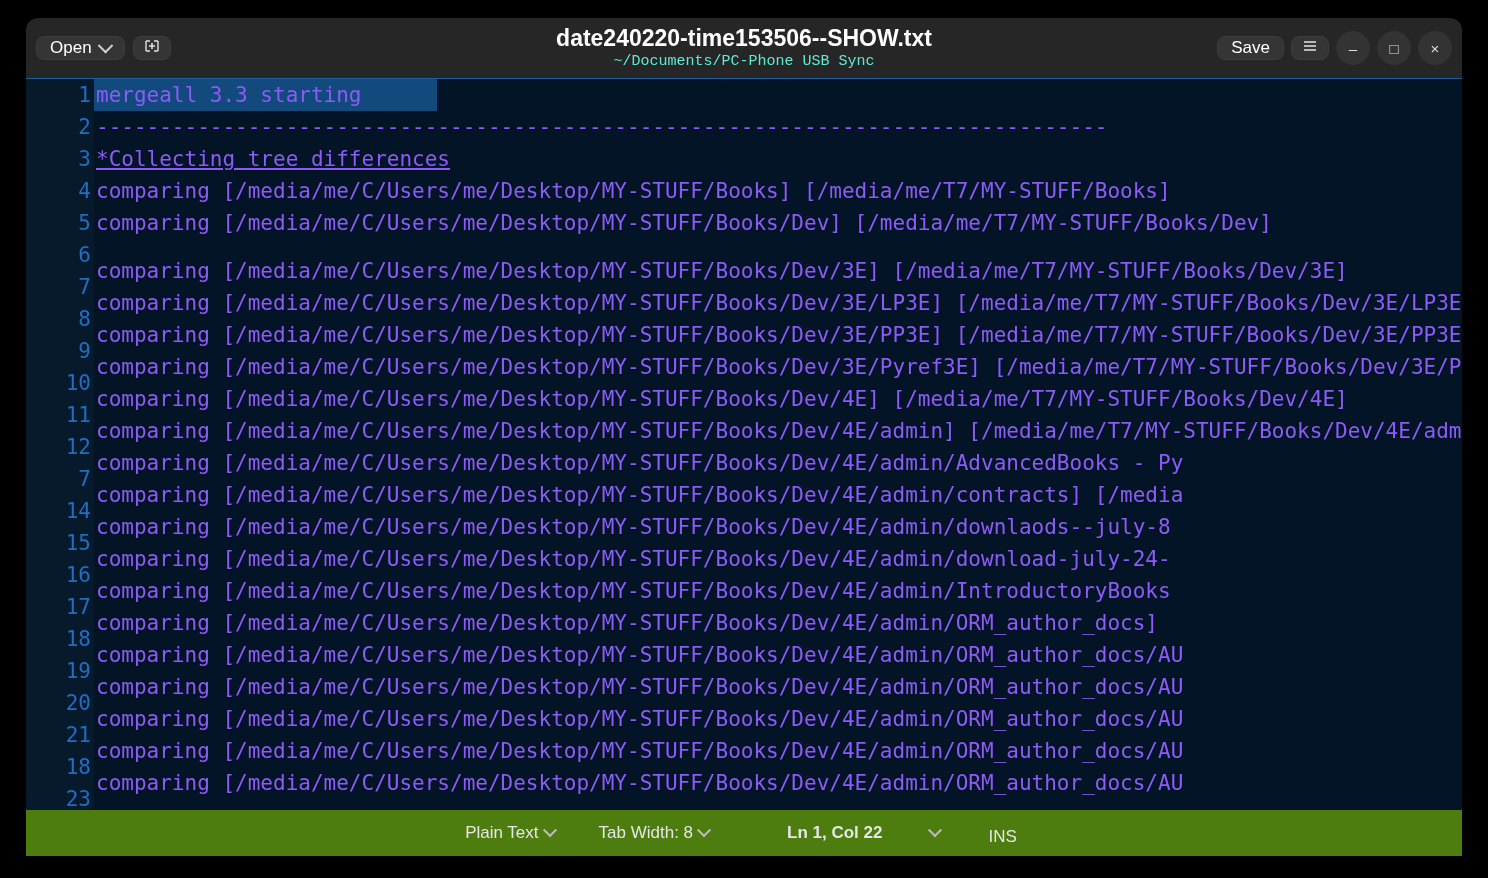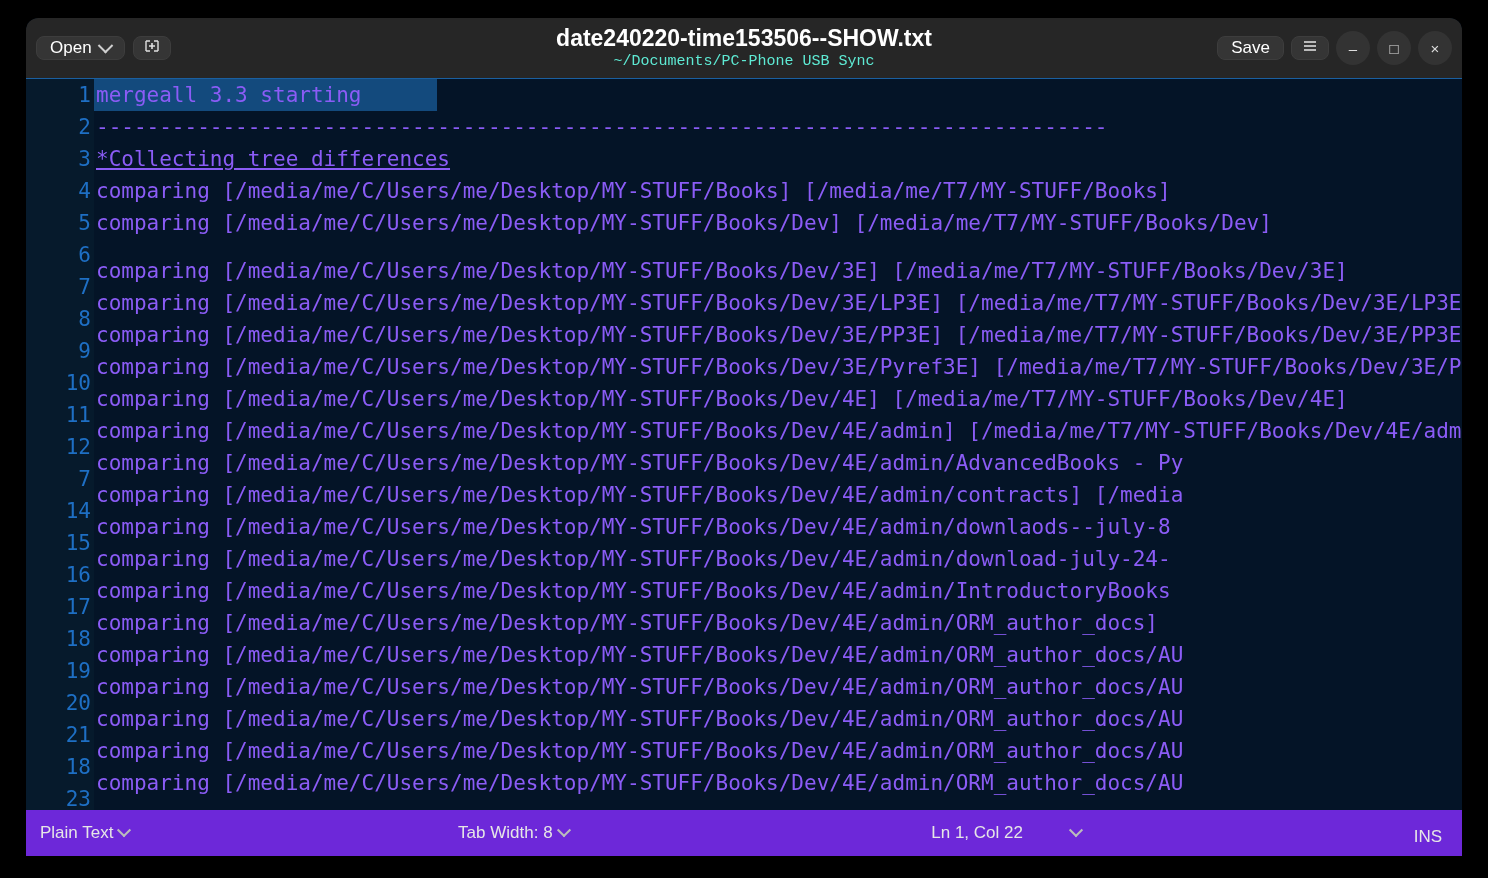--- a/index.html
+++ b/index.html
@@ -164,24 +164,24 @@
     top: 0;
     height: 32px;
     background: #134a7d;
     z-index: 0;
   }
 
   
   #statusbar {
     flex: 0 0 46px;
     height: 46px;
-    background: #6d28d9;
-    display: flex;
-    align-items: center;
-    justify-content: space-between;
+    background: #4d7c0f;
+    display: flex;
+    align-items: center;
+    justify-content: center;
     color: #e6e6e6;
     font-size: 17px;
     padding-right: 16px;
     box-sizing: border-box;
     gap: 16px;
   }
   .sb-item {
     display: flex;
     align-items: center;
     gap: 6px;
@@ -303,21 +303,21 @@
 
   <div id="statusbar">
     <div class="sb-item">
       <span>Plain Text</span>
       <span class="sb-chev"></span>
     </div>
     <div class="sb-item">
       <span>Tab Width: 8</span>
       <span class="sb-chev"></span>
     </div>
-    <div class="sb-item" style="padding-left:48px;">
+    <div class="sb-item" style="padding-left:48px;font-weight:bold;">
       <span>Ln 1, Col 22</span>
       <span class="sb-chev" style="margin-left:42px;"></span>
     </div>
     <div class="sb-item static" style="padding-left:18px;padding-right:4px;">
       <span>INS</span>
     </div>
   </div>
 
 </div>
 

